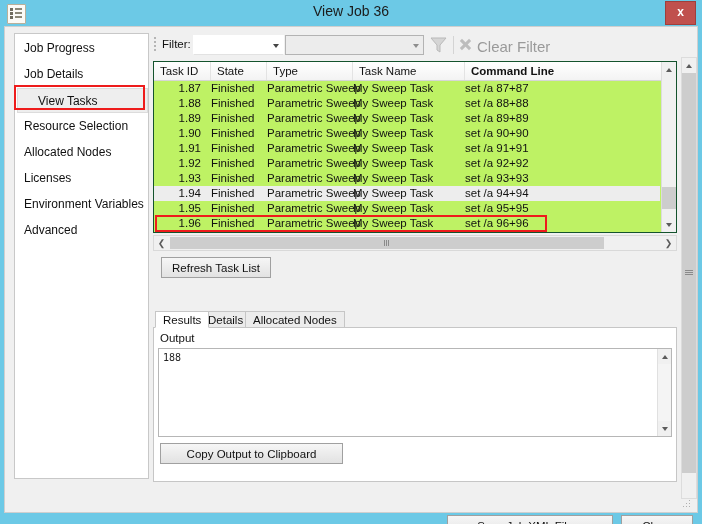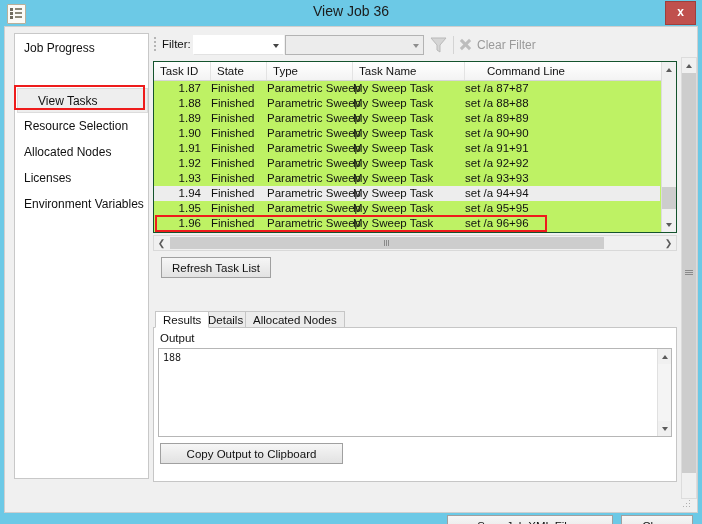--- a/index.html
+++ b/index.html
@@ -49,21 +49,21 @@
   .combo.gray{left:132px;width:139px;background:#ececec;border:1px solid #b3b3b3;}
   .combo .arr{position:absolute;right:4px;top:8px;width:0;height:0;
     border-left:3.5px solid transparent;border-right:3.5px solid transparent;border-top:4px solid #444;}
   .funnel{position:absolute;left:277px;top:3px;width:17px;height:18px;cursor:pointer;}
   .sep{position:absolute;left:300px;top:3px;width:1px;height:18px;background:#d4d4d4;}
   .clearx{position:absolute;left:306px;top:5px;width:13px;height:13px;cursor:pointer;}
   .clearx:before,.clearx:after{content:"";position:absolute;left:0;top:5px;width:13px;height:3px;
     background:#bdbdbd;}
   .clearx:before{transform:rotate(45deg);}
   .clearx:after{transform:rotate(-45deg);}
-  .clearlabel{position:absolute;left:324px;top:5px;font-size:12px;color:#9a9a9a;cursor:default;}
+  .clearlabel{position:absolute;left:324px;top:5px;font-size:15px;color:#9a9a9a;cursor:default;}
 
   
   .grid{position:absolute;left:0px;top:30px;width:524px;height:172px;
     background:#bef264;border:1px solid #14532d;box-sizing:border-box;overflow:hidden;}
   .gridhead{position:absolute;left:0;top:0;height:18px;width:522px;
     background:linear-gradient(#ffffff,#f3f3f3);border-bottom:1px solid #d6d6d6;}
   .gridhead .hc{position:absolute;top:0;height:18px;line-height:18px;
     font-size:11.5px;color:#111;padding-left:6px;box-sizing:border-box;
     border-right:1px solid #e3e3e3;cursor:pointer;white-space:nowrap;}
   .rows{position:absolute;left:0;top:19px;width:506px;}
@@ -157,25 +157,27 @@
       <i class="tline" style="left:7px;top:11px;width:7px;height:2px;"></i>
     </div>
     <div class="title-text">View Job 36</div>
     <div class="close-btn">x</div>
   </div>
 
   <div class="client">
 
     <div class="sidebar">
       <div class="side-item" style="top:2px;">Job Progress</div>
+      <div class="side-item" style="top:28px;">Job Details</div>
       <div class="side-item sel" style="top:54px;padding-left:20px;">View Tasks</div>
       <div class="side-item" style="top:80px;">Resource Selection</div>
       <div class="side-item" style="top:106px;">Allocated Nodes</div>
       <div class="side-item" style="top:132px;">Licenses</div>
       <div class="side-item" style="top:158px;">Environment Variables</div>
+      <div class="side-item" style="top:184px;">Advanced</div>
     </div>
     <div class="annot" style="left:9px;top:58px;width:131px;height:25px;"></div>
 
     <div class="rightpane">
 
       <div class="filterbar">
         <div class="grip">
           <i style="top:0px"></i>
             <i style="top:4px"></i>
             <i style="top:8px"></i>
@@ -197,21 +199,21 @@
         <div class="clearx"></div>
         <div class="clearlabel">Clear Filter</div>
       </div>
 
       <div class="grid">
         <div class="gridhead">
           <div class="hc" style="left:0;width:57px;">Task ID</div>
           <div class="hc" style="left:57px;width:56px;">State</div>
           <div class="hc" style="left:113px;width:86px;">Type</div>
           <div class="hc" style="left:199px;width:112px;">Task Name</div>
-          <div class="hc" style="left:327px;width:196px;border-right:none;">Command Line</div>
+          <div class="hc" style="left:311px;width:196px;border-right:none;font-weight:bold;">Command Line</div>
         </div>
         <div class="rows">
           <div class="row">
             <span class="cell c0">1.87</span>
             <span class="cell c1">Finished</span>
             <span class="cell c2">Parametric Sweep</span>
             <span class="cell c3">My Sweep Task</span>
             <span class="cell c4">set /a 87+87</span>
           </div>
           <div class="row">

